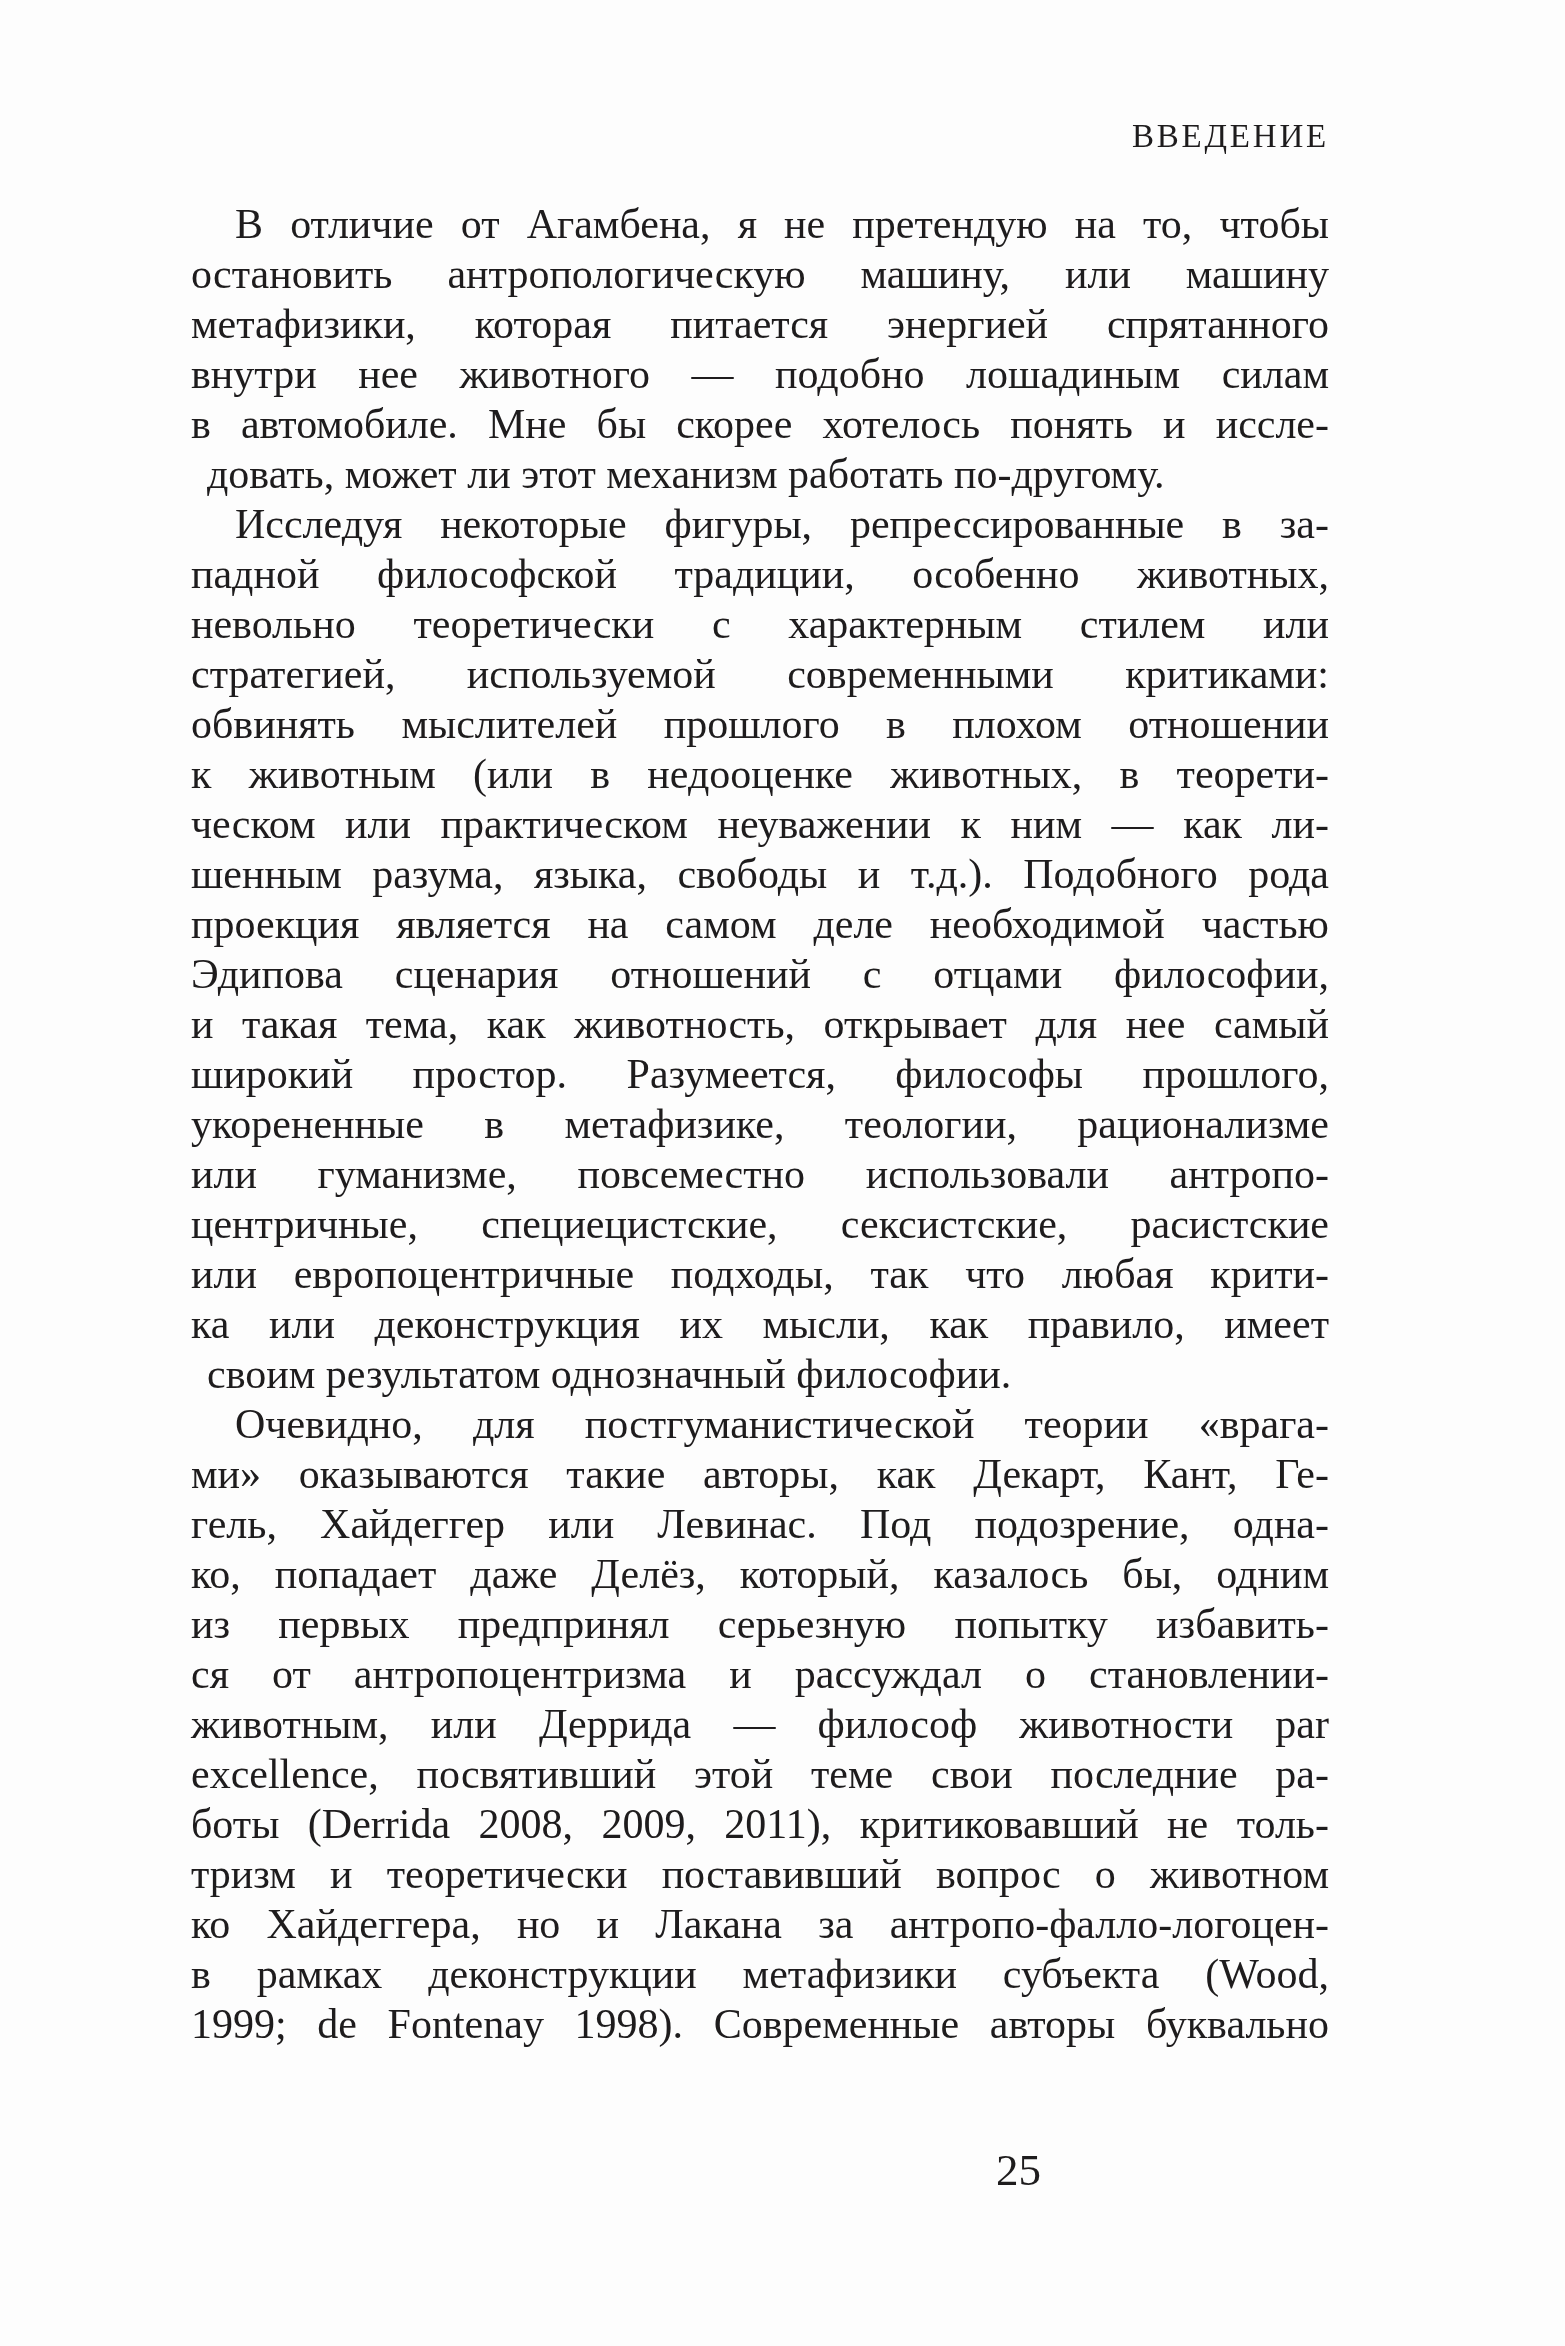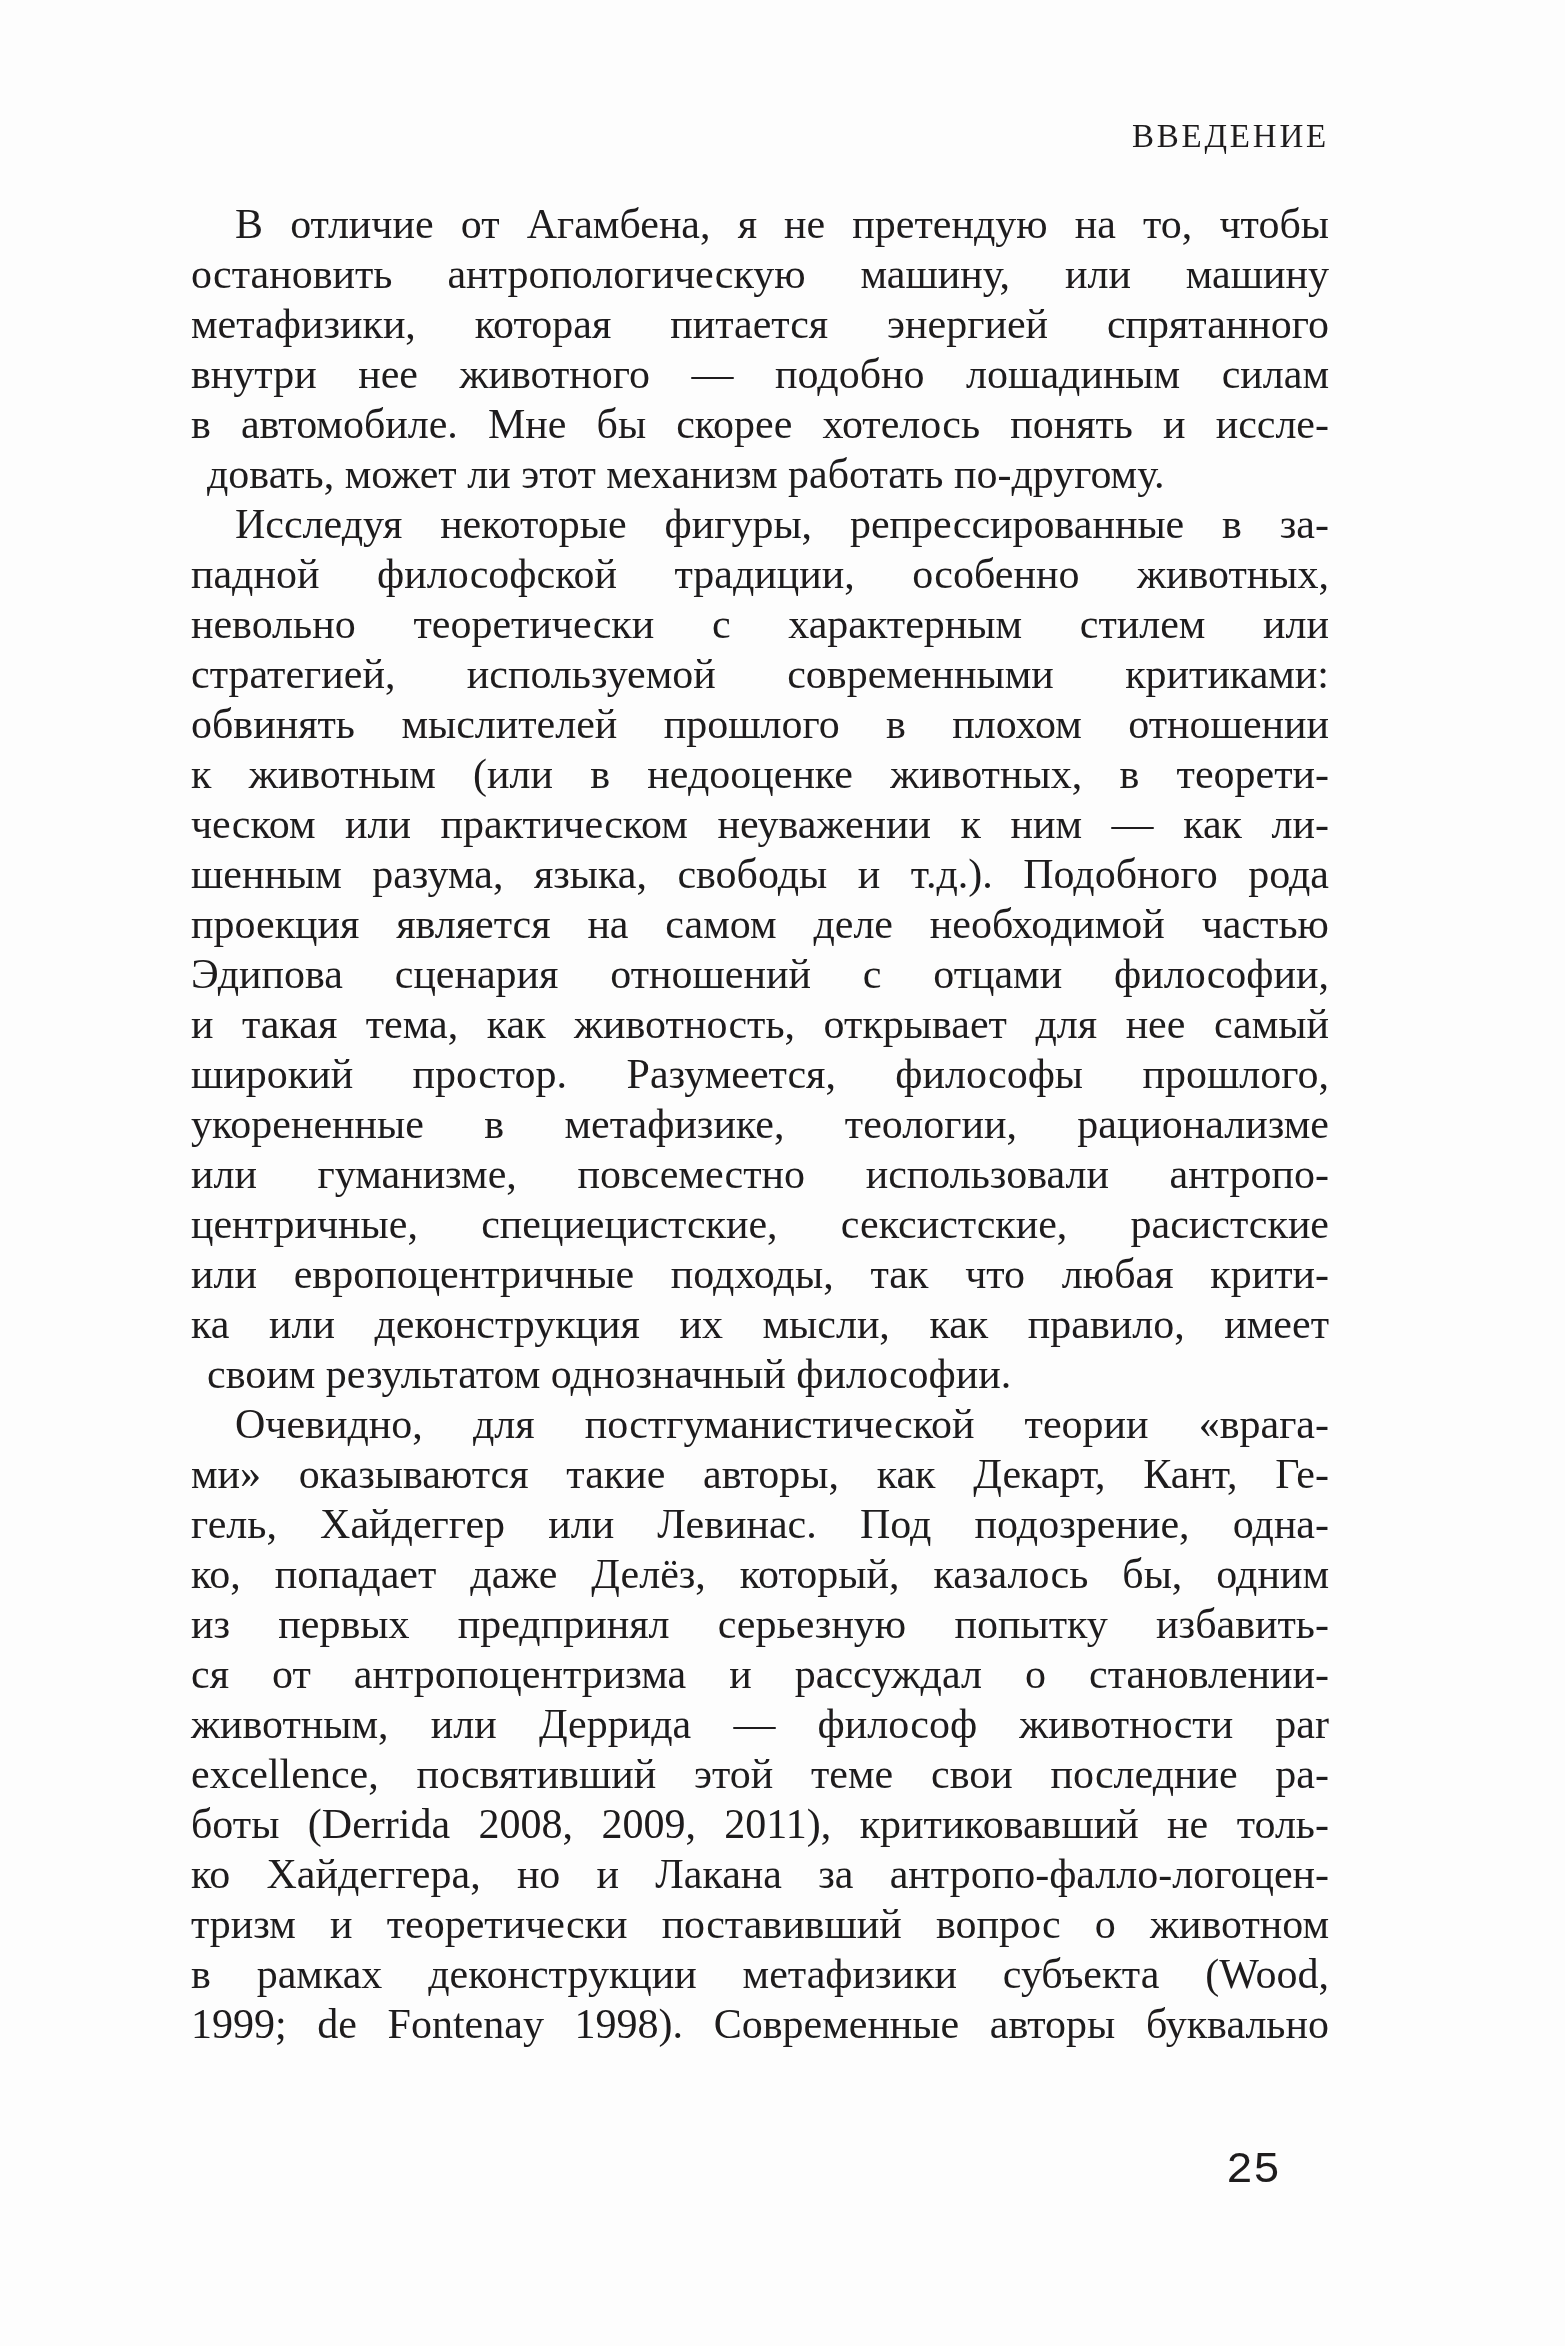--- a/index.html
+++ b/index.html
@@ -53,24 +53,22 @@
   .line.para-end {
     text-align-last: left;
     margin-left: 16px;
     -moz-text-align-last: left;
   }
   .folio {
     position: absolute;
     left: 996px;
     top: 2148px;
     width: 284px;
-    text-align: right;
     font-size: 45px;
     line-height: 45px;
-    font-family: Liberation Mono, monospace;
   }
 </style>
 </head>
 <body style="background: rgb(253, 253, 253);">
 
 <div class="page" style="color: rgb(30, 28, 29); padding-left: 36px;">
   <div class="running-head">ВВЕДЕНИЕ</div>
 
   <div class="body-text" id="body-text">
       <div class="line indent">В отличие от Агамбена, я не претендую на то, чтобы</div>
@@ -99,21 +97,21 @@
       <div class="line para-end">своим результатом однозначный философии.</div>
       <div class="line indent">Очевидно, для постгуманистической теории «врага-</div>
       <div class="line">ми» оказываются такие авторы, как Декарт, Кант, Ге-</div>
       <div class="line">гель, Хайдеггер или Левинас. Под подозрение, одна-</div>
       <div class="line">ко, попадает даже Делёз, который, казалось бы, одним</div>
       <div class="line">из первых предпринял серьезную попытку избавить-</div>
       <div class="line">ся от антропоцентризма и рассуждал о становлении-</div>
       <div class="line">животным, или Деррида — философ животности par</div>
       <div class="line">excellence, посвятивший этой теме свои последние ра-</div>
       <div class="line">боты (Derrida 2008, 2009, 2011), критиковавший не толь-</div>
+      <div class="line">тризм и теоретически поставивший вопрос о животном</div>
       <div class="line">ко Хайдеггера, но и Лакана за антропо-фалло-логоцен-</div>
-      <div class="line">тризм и теоретически поставивший вопрос о животном</div>
       <div class="line">в рамках деконструкции метафизики субъекта (Wood,</div>
       <div class="line">1999; de Fontenay 1998). Современные авторы буквально</div>
     </div>
 
   <div class="folio">25</div>
 </div>
 
 
 </body></html>

